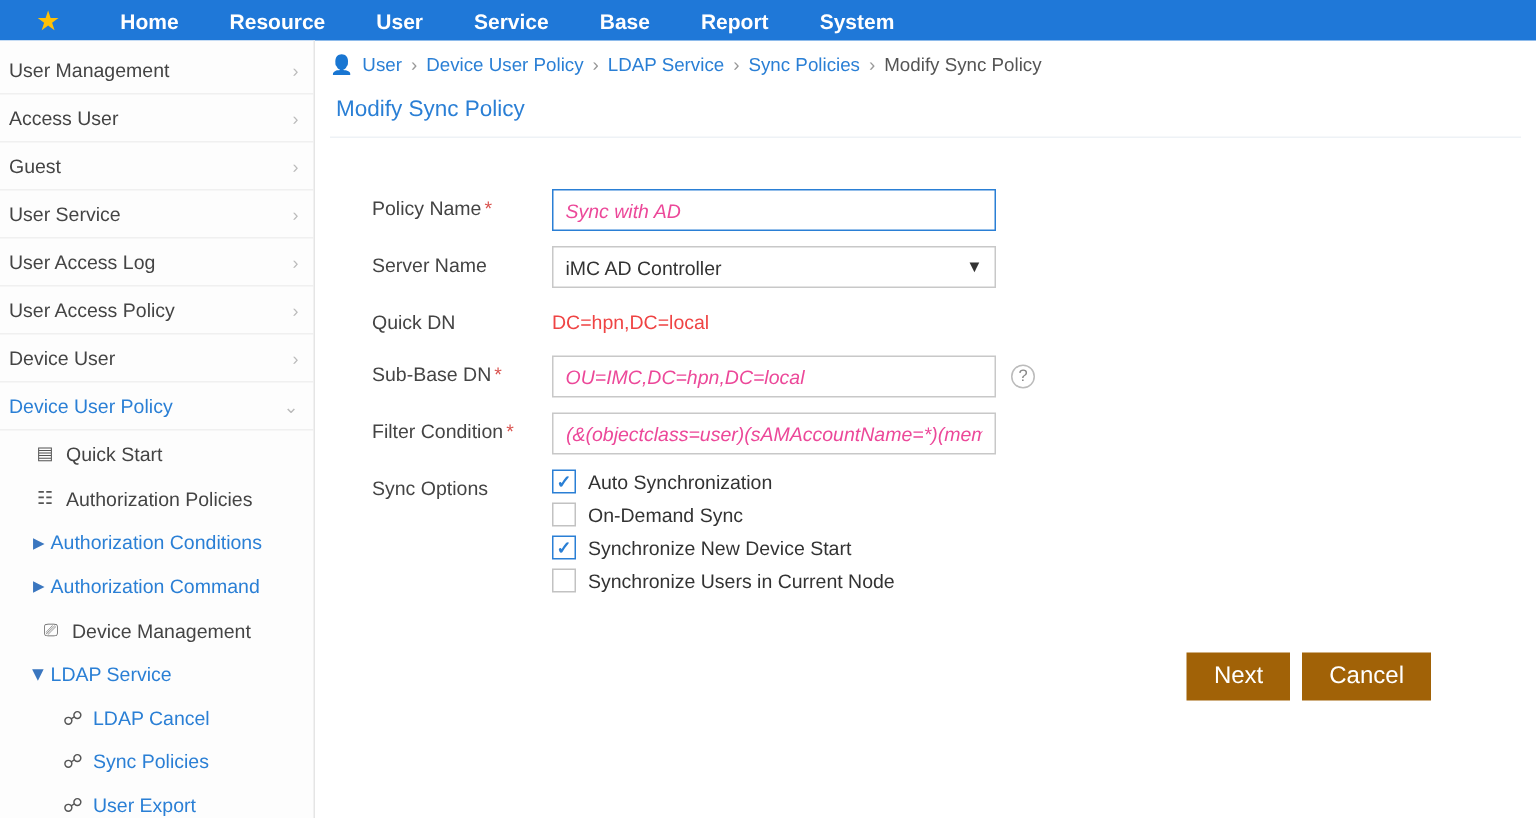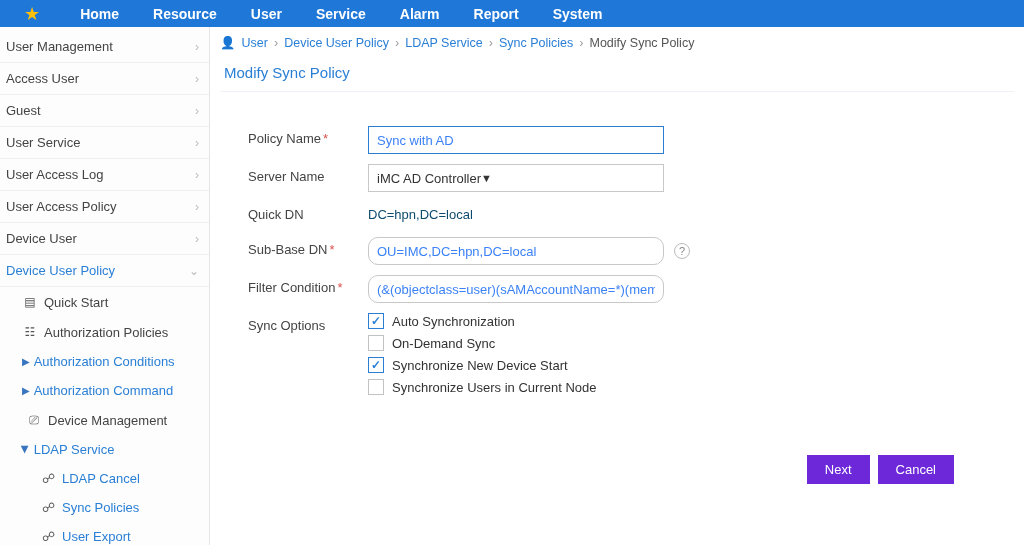--- a/index.html
+++ b/index.html
@@ -116,36 +116,37 @@
     color: #444;
   }
   .req { color: #d9534f; margin-left: 2px; }
   .form-field { width: 300px; position:relative; }
   .txtinput {
     width: 296px;
     height: 28px;
     border: 1px solid #2a7fd5;
     padding: 0 8px;
     font-size: 13px;
-    color: #3b82f6;
+    color: #ec4899;
     outline: none;
-  }
-  .txtinput.plain { border-color: #c8c8c8; border-radius: 10px; }
+    font-style: italic;
+  }
+  .txtinput.plain { border-color: #c8c8c8; }
   .static-val {
     padding: 5px 0;
     font-size: 13px;
-    color: #0c4a6e;
+    color: #ef4444;
   }
   .select-wrap {
     width: 296px;
     height: 28px;
     border: 1px solid #c8c8c8;
     display: flex;
     align-items: center;
-    justify-content: flex-start;
+    justify-content: space-between;
     padding: 0 8px;
     cursor: pointer;
     font-size: 13px;
   }
   .select-wrap .caret { color:#333; font-size:11px; }
   .help {
     position: absolute;
     right: -22px; top: 6px;
     width: 16px; height:16px;
     border: 1px solid #bbb;
@@ -164,40 +165,39 @@
     font-size:12px; color:#2a7fd5; font-weight:bold;
     background:#fff;
   }
   .chk.unchecked { border-color:#c2c2c2; color:transparent; }
   .buttons {
     display:flex; justify-content:flex-end;
     padding-right: 60px;
     margin-top: 34px;
   }
   .btn {
-    background:#6d28d9;
+    background:#a16207;
     color:#fff;
     border:none;
     padding: 7px 18px;
-    font-size: 13px;
+    font-size: 16px;
     margin-left: 8px;
     cursor:pointer;
-    margin-top:20px;
   }
 </style>
 </head>
 <body>
 
 <div class="topbar">
   <span class="star">★</span>
   <span class="topnav-item">Home</span>
   <span class="topnav-item">Resource</span>
   <span class="topnav-item">User</span>
   <span class="topnav-item">Service</span>
-  <span class="topnav-item">Alarm</span>
+  <span class="topnav-item">Base</span>
   <span class="topnav-item">Report</span>
   <span class="topnav-item">System</span>
 </div>
 
 <div class="layout">
   <div class="sidebar">
     <div class="side-item">
         <span>User Management</span>
         <span class="chev">›</span>
       </div>

